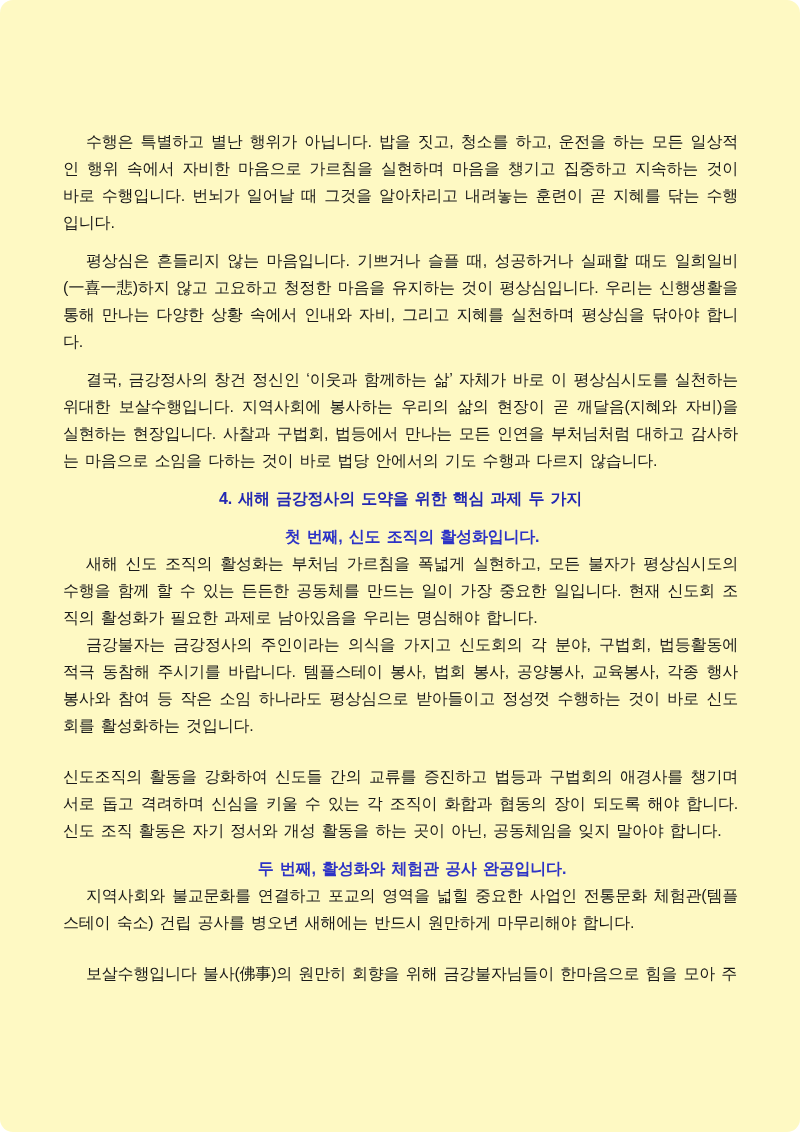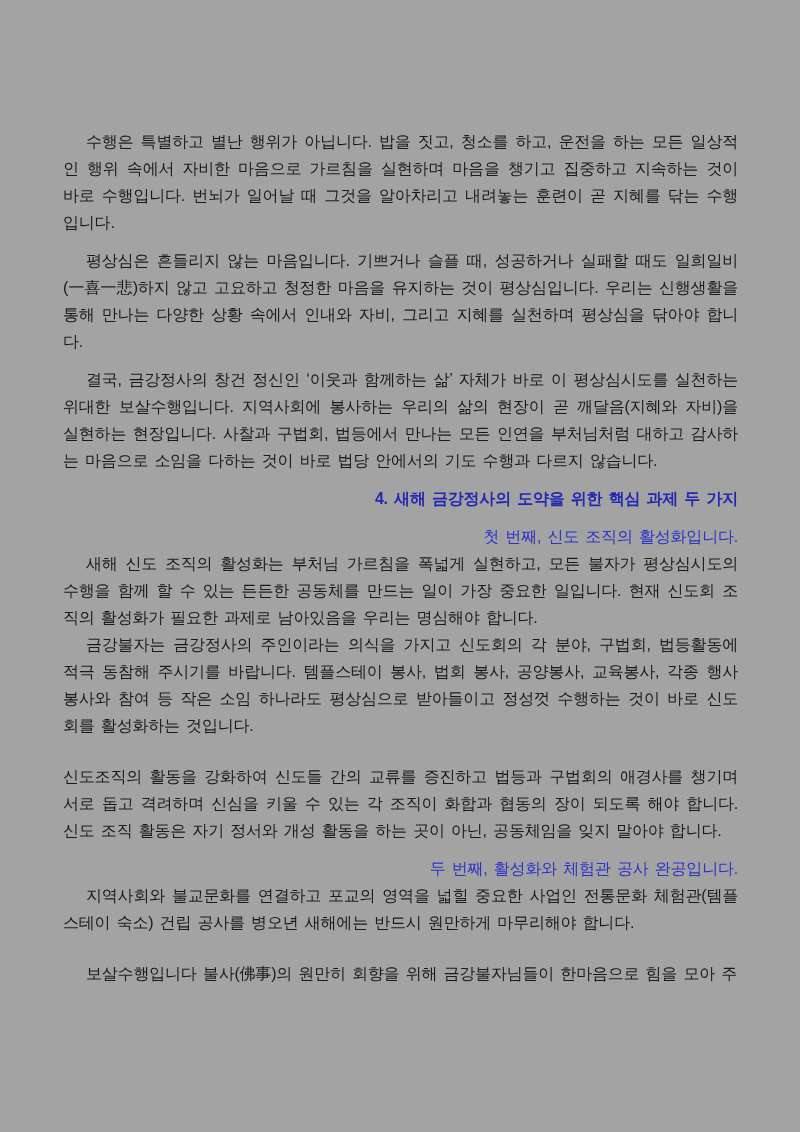--- a/index.html
+++ b/index.html
@@ -30,36 +30,36 @@
     text-align: justify;
     word-break: break-all;
     color: var(--body-color, #1a1a1a);
   }
   .block.indent {
     text-indent: 23px;
   }
   .block.heading {
     color: var(--heading-color, #2328b2);
     font-weight: bold;
-    text-align: right;
+    text-align: center;
   }
   .block.subheading {
     color: var(--subheading-color, #2d33c6);
-    font-weight: normal;
-    text-align: right;
+    font-weight: bold;
+    text-align: center;
   }
   .gap-first  { margin-top: 0; }
   .gap-none   { margin-top: 0; }
   .gap-normal { margin-top: 11px; }
   .gap-blank  { margin-top: 24px; }
 </style>
 </head>
 <body>
 
-<div class="page" style="background: #a3a3a3;">
+<div class="page" style="background: #fef9c3; border-radius: 13px;">
   <div class="doc" id="doc">
       <p class="block body indent gap-first">수행은 특별하고 별난 행위가 아닙니다. 밥을 짓고, 청소를 하고, 운전을 하는 모든 일상적인 행위 속에서 자비한 마음으로 가르침을 실현하며 마음을 챙기고 집중하고 지속하는 것이 바로 수행입니다. 번뇌가 일어날 때 그것을 알아차리고 내려놓는 훈련이 곧 지혜를 닦는 수행입니다.</p>
       <p class="block body indent gap-normal">평상심은 흔들리지 않는 마음입니다. 기쁘거나 슬플 때, 성공하거나 실패할 때도 일희일비(一喜一悲)하지 않고 고요하고 청정한 마음을 유지하는 것이 평상심입니다. 우리는 신행생활을 통해 만나는 다양한 상황 속에서 인내와 자비, 그리고 지혜를 실천하며 평상심을 닦아야 합니다.</p>
       <p class="block body indent gap-normal">결국, 금강정사의 창건 정신인 ‘이웃과 함께하는 삶’ 자체가 바로 이 평상심시도를 실천하는 위대한 보살수행입니다. 지역사회에 봉사하는 우리의 삶의 현장이 곧 깨달음(지혜와 자비)을 실현하는 현장입니다. 사찰과 구법회, 법등에서 만나는 모든 인연을 부처님처럼 대하고 감사하는 마음으로 소임을 다하는 것이 바로 법당 안에서의 기도 수행과 다르지 않습니다.</p>
       <p class="block heading gap-normal">4. 새해 금강정사의 도약을 위한 핵심 과제 두 가지</p>
       <p class="block subheading indent gap-normal">첫 번째, 신도 조직의 활성화입니다.</p>
       <p class="block body indent gap-none">새해 신도 조직의 활성화는 부처님 가르침을 폭넓게 실현하고, 모든 불자가 평상심시도의 수행을 함께 할 수 있는 든든한 공동체를 만드는 일이 가장 중요한 일입니다. 현재 신도회 조직의 활성화가 필요한 과제로 남아있음을 우리는 명심해야 합니다.</p>
       <p class="block body indent gap-none">금강불자는 금강정사의 주인이라는 의식을 가지고 신도회의 각 분야, 구법회, 법등활동에 적극 동참해 주시기를 바랍니다. 템플스테이 봉사, 법회 봉사, 공양봉사, 교육봉사, 각종 행사 봉사와 참여 등 작은 소임 하나라도 평상심으로 받아들이고 정성껏 수행하는 것이 바로 신도회를 활성화하는 것입니다.</p>
       <p class="block body gap-blank">신도조직의 활동을 강화하여 신도들 간의 교류를 증진하고 법등과 구법회의 애경사를 챙기며 서로 돕고 격려하며 신심을 키울 수 있는 각 조직이 화합과 협동의 장이 되도록 해야 합니다. 신도 조직 활동은 자기 정서와 개성 활동을 하는 곳이 아닌, 공동체임을 잊지 말아야 합니다.</p>
       <p class="block subheading indent gap-normal">두 번째, 활성화와 체험관 공사 완공입니다.</p>

